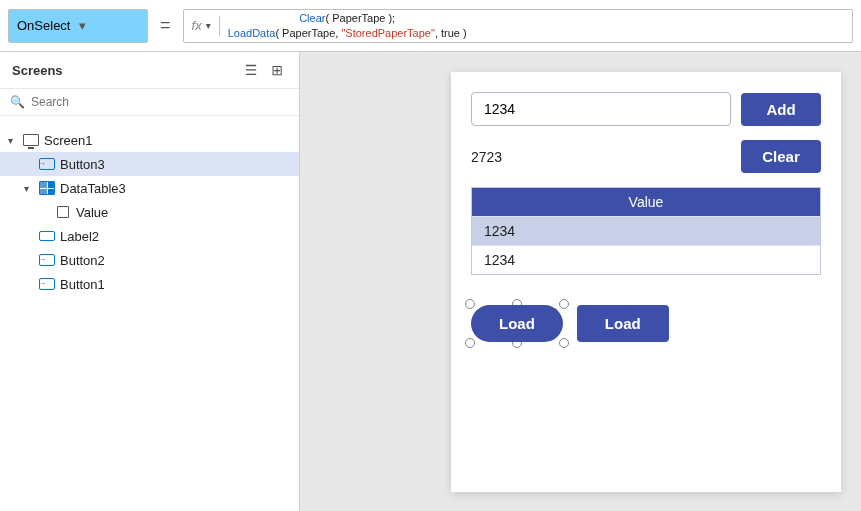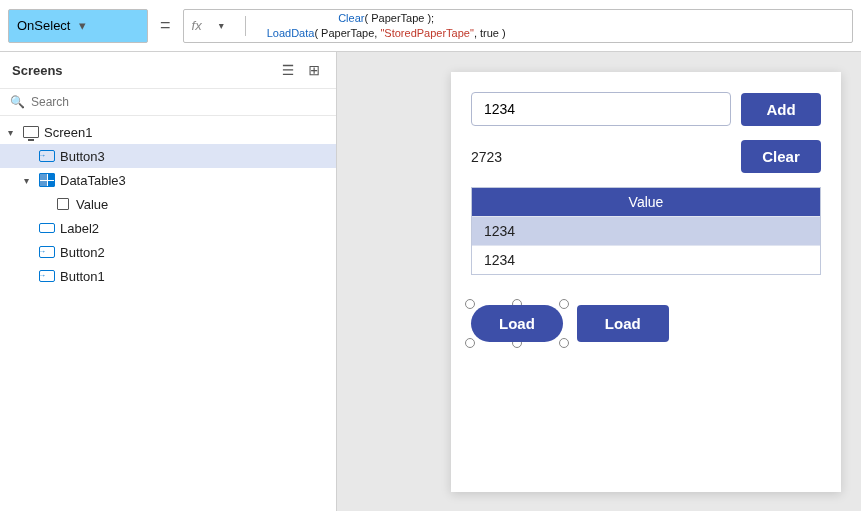--- a/index.html
+++ b/index.html
@@ -35,21 +35,21 @@
     }
     .formula-bar {
       display: flex;
       align-items: center;
       border: 1.5px solid #c0c0c0;
       border-radius: 2px;
       background: #fff;
       height: 34px;
       flex: 1;
       padding: 0 8px;
-      gap: 17px;
+      gap: 4px;
     }
     .fx-label {
       color: #888;
       font-style: italic;
       font-size: 13px;
     }
     .fx-chevron { font-size: 10px; color: #555; }
     .formula-divider {
       width: 1px;
       height: 20px;
@@ -66,21 +66,21 @@
     .formula-text .str { color: #c0392b; }
 
     
     .main {
       display: flex;
       height: calc(511px - 52px);
     }
 
     
     .sidebar {
-      width: 337px;
+      width: 300px;
       background: #fff;
       border-right: 1px solid #d0d0d0;
       display: flex;
       flex-direction: column;
     }
     .sidebar-header {
       display: flex;
       align-items: center;
       justify-content: space-between;
       padding: 8px 12px;
@@ -125,21 +125,21 @@
       padding: 4px 0;
     }
     .tree-item {
       display: flex;
       align-items: center;
       padding: 3px 0;
       cursor: pointer;
       position: relative;
     }
     .tree-item.selected { background: #dde4f5; }
-    .tree-indent-0 { padding-left: 8px; }
+    .tree-indent-0 { padding-left: 8px; margin-top: 8px; }
     .tree-indent-1 { padding-left: 24px; }
     .tree-indent-2 { padding-left: 40px; }
     .chevron {
       width: 14px;
       font-size: 10px;
       color: #555;
       flex-shrink: 0;
     }
     .chevron.open::before { content: '▾'; }
     .chevron.empty::before { content: ''; }

